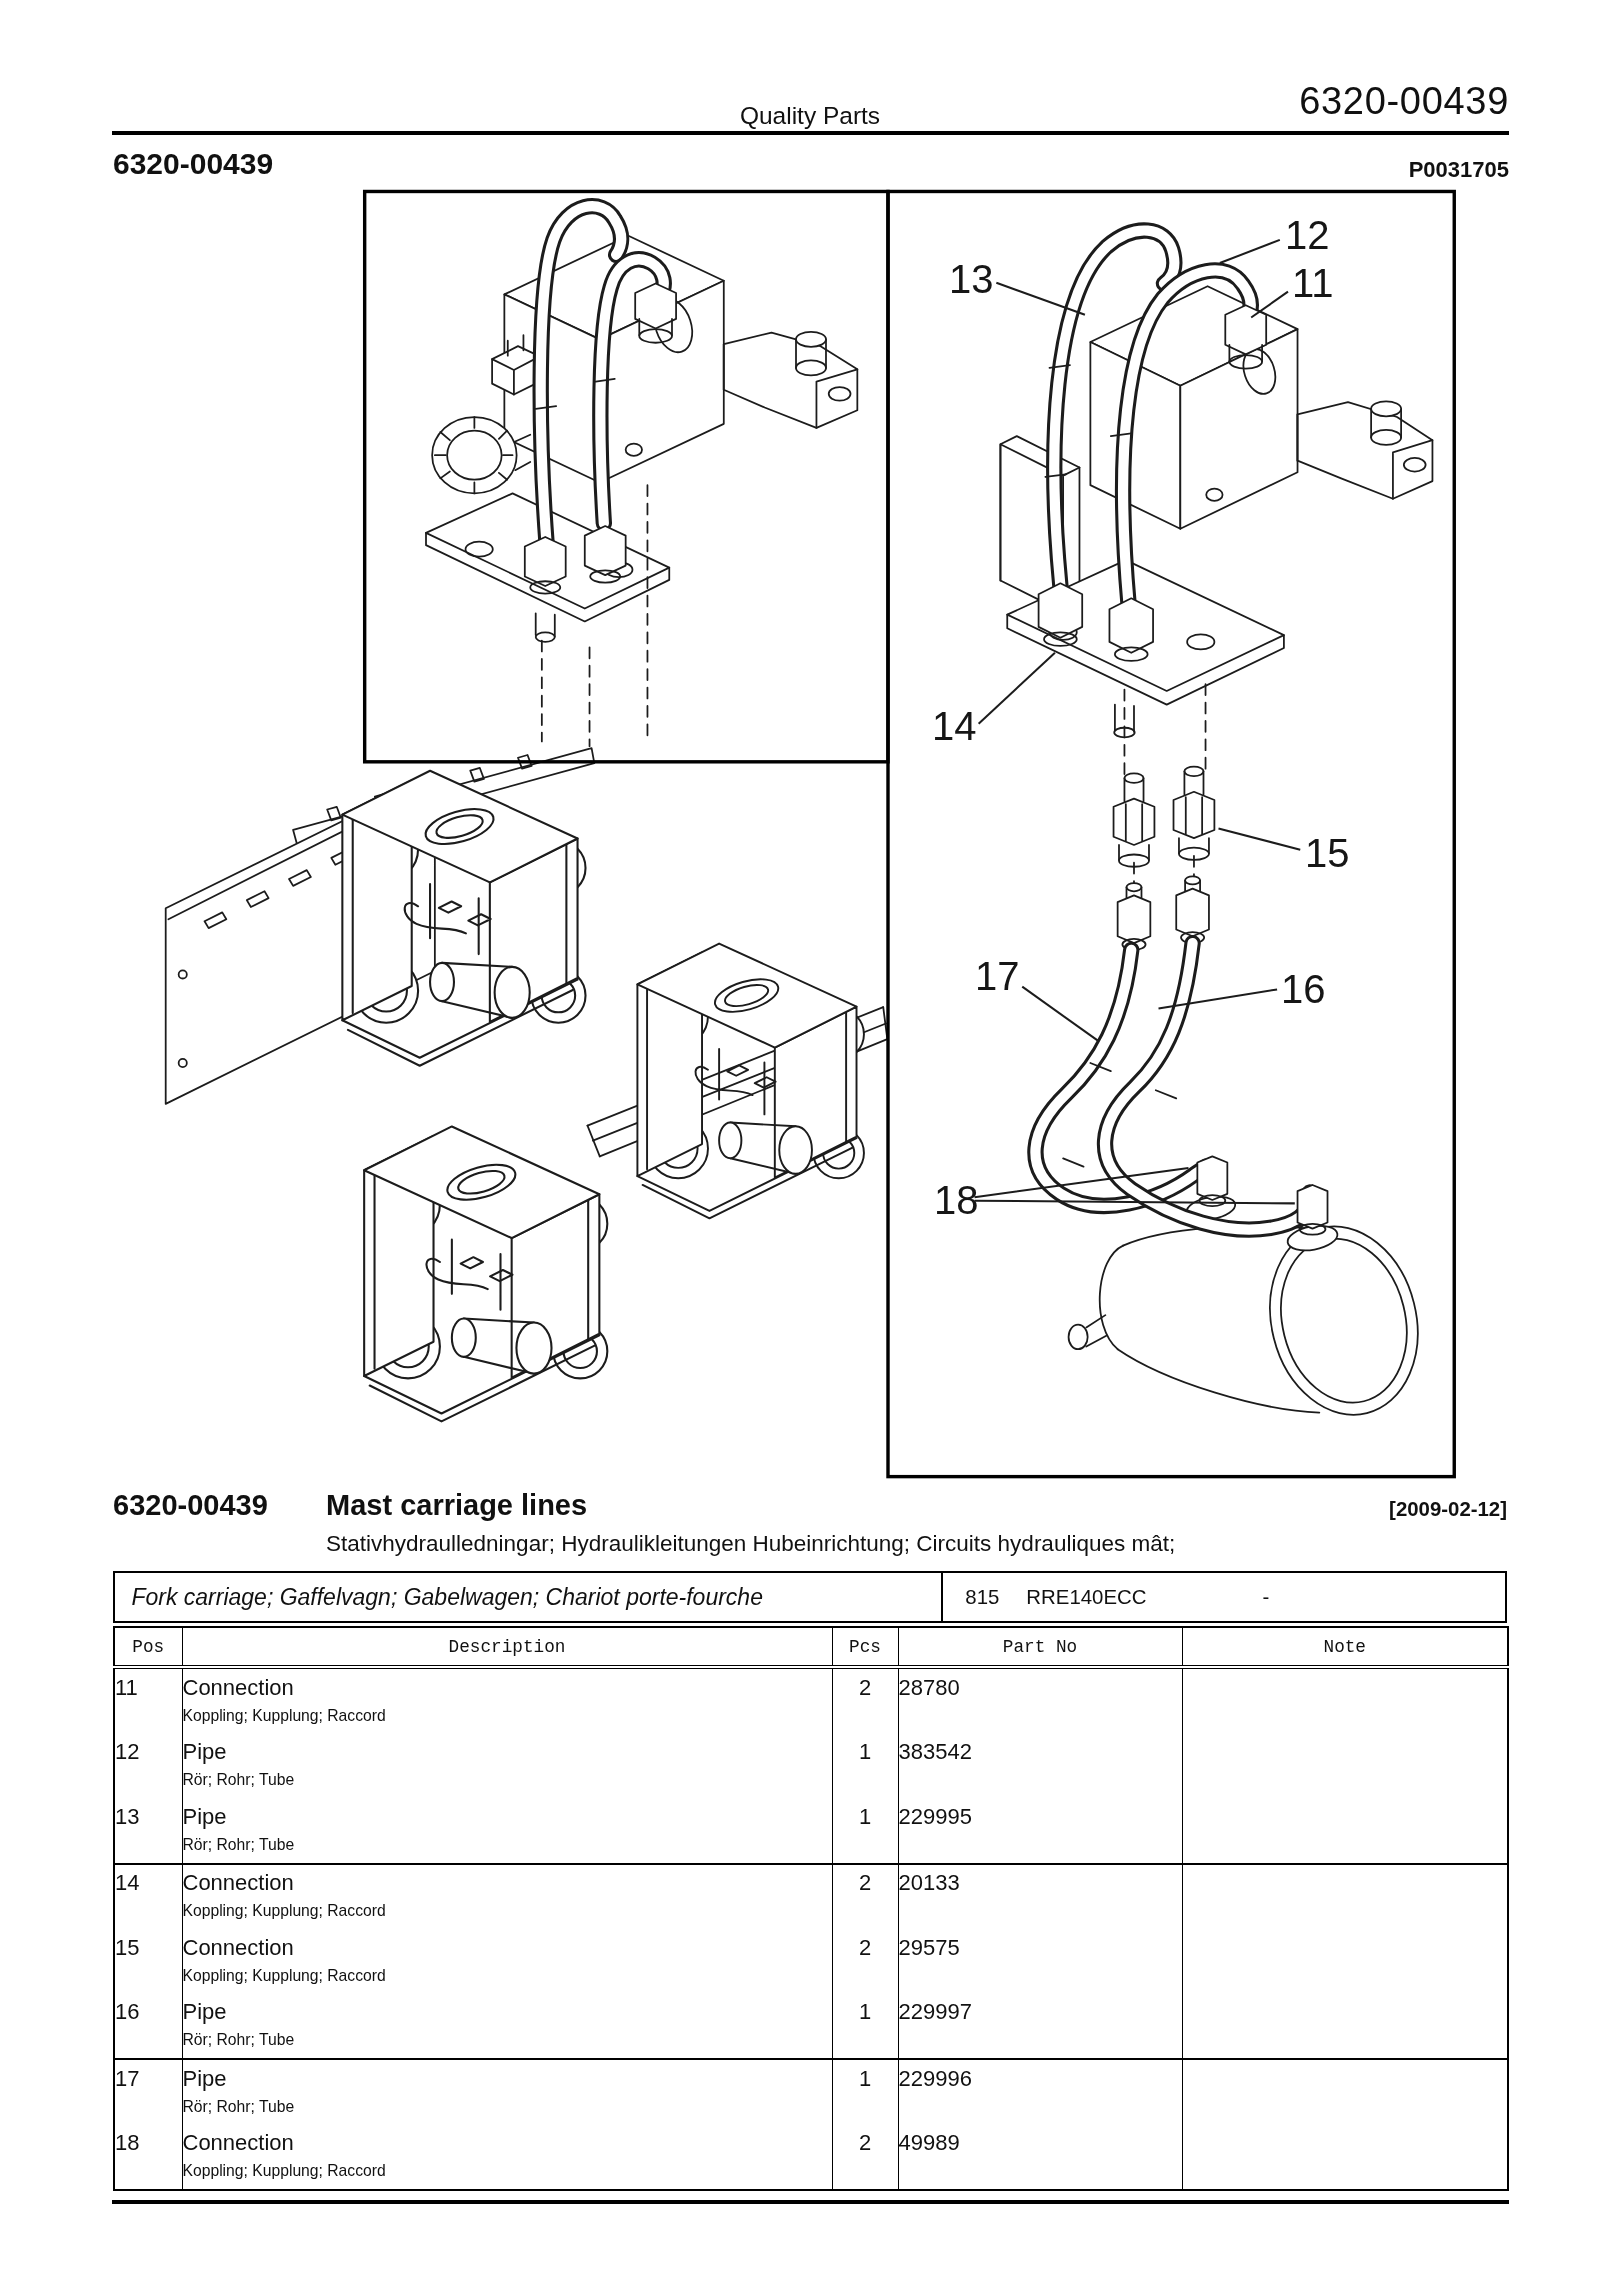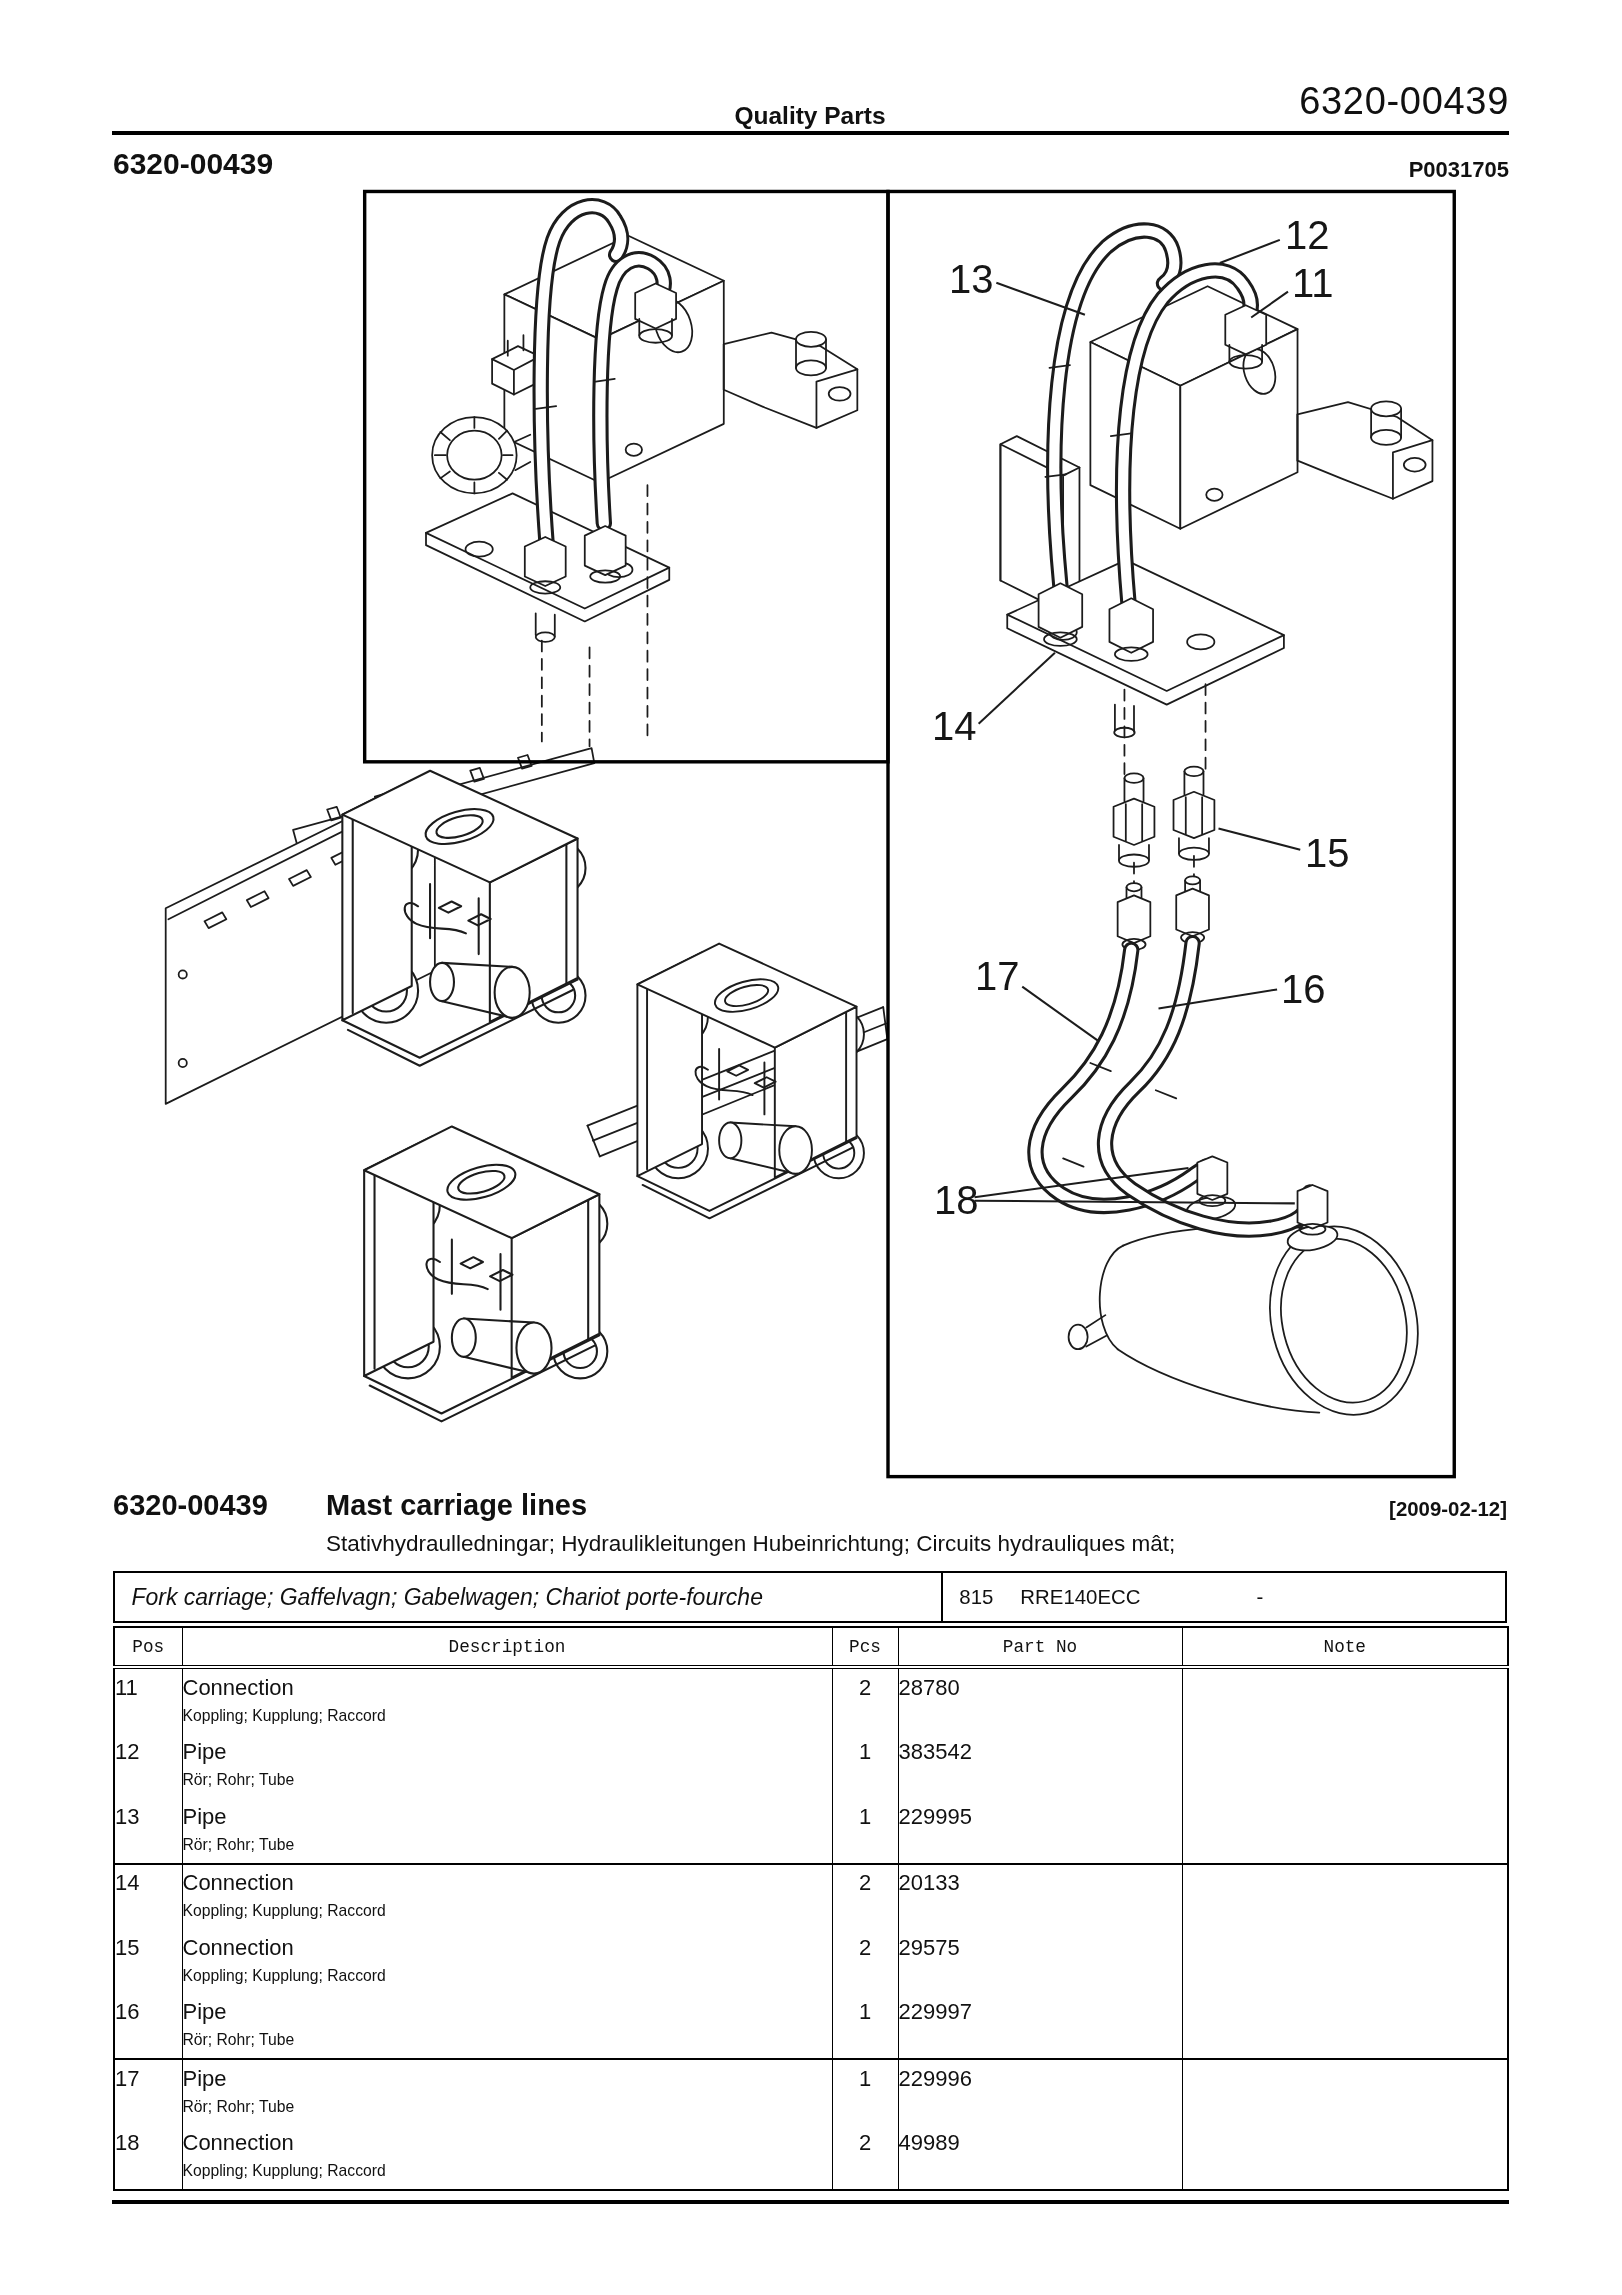--- a/index.html
+++ b/index.html
@@ -1,40 +1,40 @@
 <!DOCTYPE html>
 <html style="font-size:11px"><head>
 <meta charset="utf-8">
 <style>
   html,body{margin:0;padding:0;background:#9a9a9a;}
   .page{position:relative;width:1622px;height:2295px;background:#ffffff;
         font-family:"Liberation Sans",sans-serif;color:#111;overflow:hidden;}
   .abs{position:absolute;}
   
   .qp-title{left:113px;top:102px;width:1394px;text-align:center;
-            font-size:24.5px;font-weight:bold;}
+            font-size:24.5px;font-weight:normal;}
   .doc-top{right:113px;top:80px;font-size:38px;font-weight:400;letter-spacing:0.7px;}
   .rule{left:112px;width:1397px;height:4.1px;background:#000;}
   .rule-top{top:131px;}
   .doc-left{left:113px;top:147px;font-size:30px;font-weight:bold;}
   .print-ref{right:113px;top:157px;font-size:22px;font-weight:bold;}
   
   svg.diagram{left:0;top:0;}
   .callout{position:absolute;font-size:40px;color:#161616;line-height:1;}
   
   .tb-num{left:113px;top:1489px;font-size:29px;font-weight:bold;}
   .tb-title{left:326px;top:1489px;font-size:29px;font-weight:bold;}
   .tb-date{right:115px;top:1498px;font-size:20.4px;font-weight:bold;}
   .tb-sub{left:326px;top:1531px;font-size:22.5px;}
   
   .band{left:113px;top:1571px;width:1394px;height:52px;border:2.7px solid #000;
         box-sizing:border-box;display:flex;}
   .band-left{width:828px;border-right:2px solid #000;display:flex;align-items:center;
              padding-left:16.4px;font-style:italic;font-size:23px;box-sizing:border-box;}
-  .band-right{flex:1;display:flex;align-items:center;font-size:20.4px;padding-left:4px;}
+  .band-right{flex:1;display:flex;align-items:center;font-size:20.4px;padding-left:10px;}
   .band-right .code{margin-left:12.3px;}
   .band-right .name{margin-left:27px;}
   .band-right .dashv{margin-left:116px;}
   
   table.parts{position:absolute;left:113px;top:1626px;width:1394px;
               border-collapse:collapse;border:2.7px solid #000;table-layout:fixed;}
   table.parts th{border-bottom:4.8px double #000;height:35px;font-size:17.7px;
                  font-weight:400;text-align:center;vertical-align:middle;font-family:Liberation Mono, monospace;}
   table.parts th + th, table.parts td + td{border-left:1.4px solid #000;}
   table.parts td{height:59px;vertical-align:top;padding:5.5px 0 0 0;}

